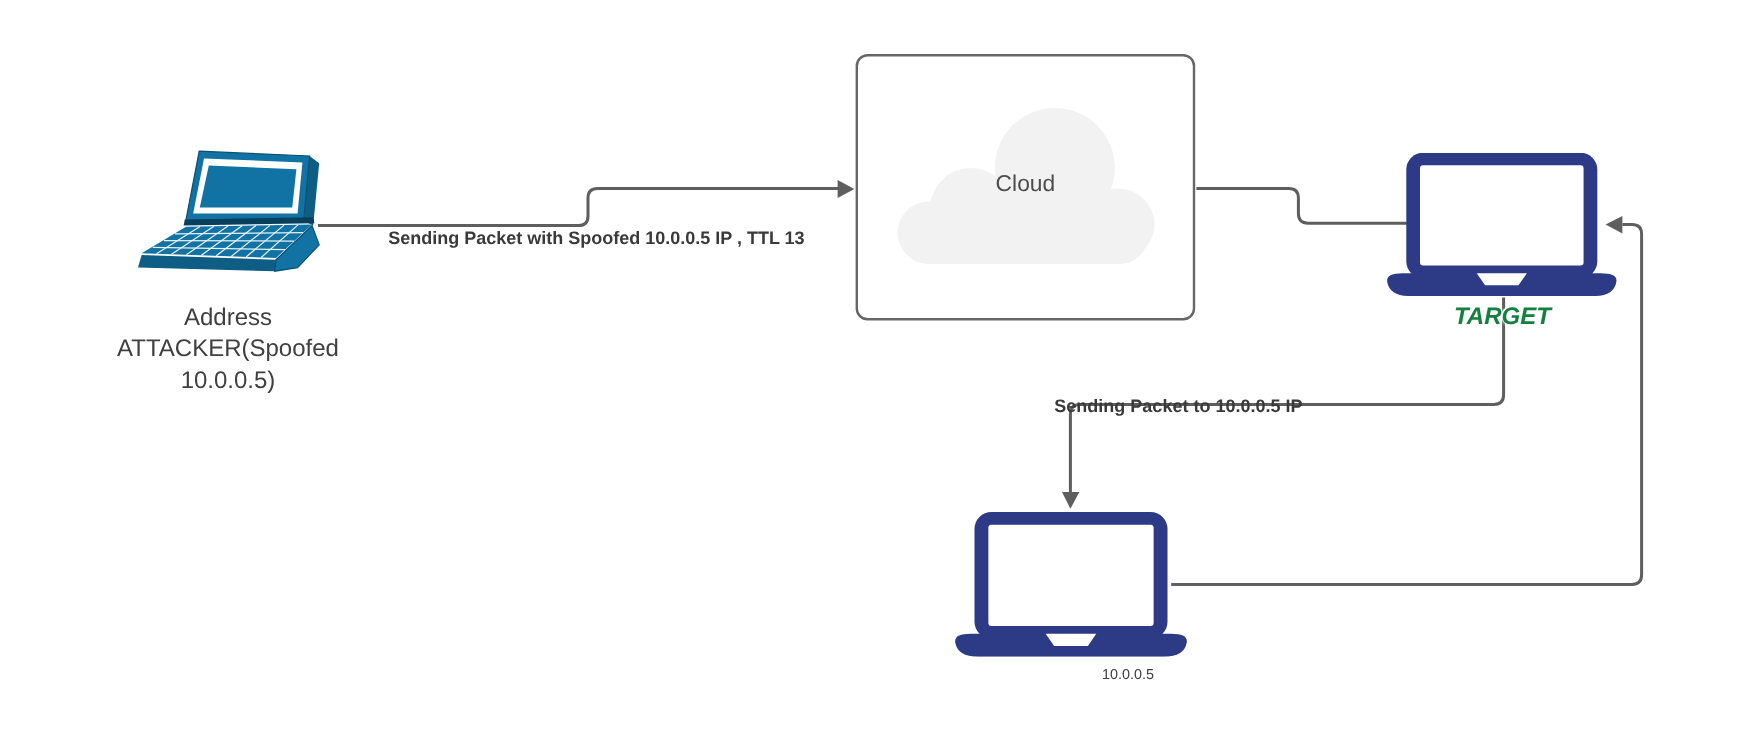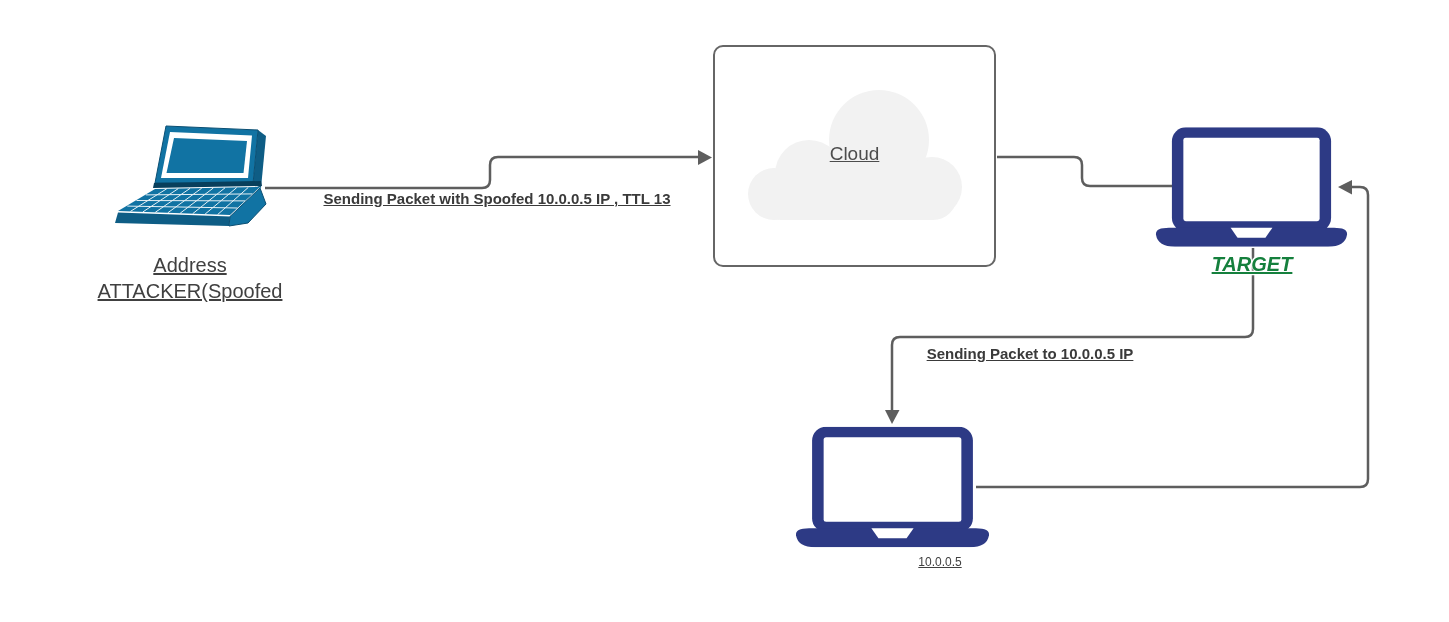--- a/index.html
+++ b/index.html
@@ -2,32 +2,32 @@
 <html><head>
 <meta charset="utf-8">
 <style>
   html,body{margin:0;padding:0;background:#fff;}
   .canvas{
     position:relative;width:1449px;height:622px;background:#ffffff;
     font-family:"Liberation Sans",sans-serif;overflow:hidden;
   }
   .connector-layer{position:absolute;left:0;top:0;width:1449px;height:622px;z-index:1;pointer-events:none;}
   .node{position:absolute;z-index:2;}
-  .label{position:absolute;z-index:3;white-space:nowrap;transform:translateX(-50%);text-align:center;text-decoration:underline;}
+  .label{position:absolute;z-index:3;white-space:nowrap;transform:translateX(-50%);text-align:center;}
   .edge-label{font-weight:bold;font-size:15px;color:#3a3a3a;}
   .node-label{font-size:20px;color:#404040;}
   .attacker-label{left:190px;top:252px;line-height:26px;}
   .attacker-label span{display:block;}
   .target-label{
     left:1252px;top:253px;font-weight:bold;font-style:italic;color:#15803d;
     text-shadow:0 0 2px #fff,0 0 2px #fff,0 0 3px #fff,1px 1px 0 #fff,-1px -1px 0 #fff;
   }
   .realhost-label{left:940px;top:555px;font-size:12px;}
   .edge1-label{left:497px;top:190px;text-align:right;}
-  .edge2-label{left:982px;top:345px;margin-left:48px;}
+  .edge2-label{left:982px;top:330px;}
   .edge3-label{left:1201px;top:479px;}
   .cloud-box{
     left:713px;top:45px;width:279px;height:218px;
     border:2.5px solid #666666;border-radius:10px;background:#fff;
   }
   .cloud-box svg{position:absolute;left:0;top:0;}
   .cloud-label{left:50%;top:96px;font-size:19px;color:#4d4d4d;}
   .attacker-icon{left:110px;top:122px;}
   .target-icon{left:1155px;top:127px;}
   .realhost-icon{left:795px;top:426px;}
@@ -82,20 +82,21 @@
         <line x1="126.7" y1="65.6" x2="95.1" y2="92.1"></line>
         <line x1="138.3" y1="65.4" x2="107.6" y2="92.6"></line>
       </g>
       <polygon points="8,90.5 120,94.5 119,104 5,101" fill="#0e5d85"></polygon>
       <polygon points="120,94.5 150,66 156,82 138,101 119,104" fill="#1173a3" stroke="#0b4f73" stroke-width="1"></polygon>
     </svg>
   </div>
   <div class="label node-label attacker-label">
     <span>Address</span>
     <span>ATTACKER(Spoofed</span>
+    <span>10.0.0.5)</span>
   </div>
 
   <div class="node cloud-box">
     <svg width="279" height="218" viewBox="0 0 279 218">
       <g fill="#f2f2f2">
         <circle cx="164" cy="93" r="50"></circle>
         <circle cx="94" cy="127" r="34"></circle>
         <circle cx="59" cy="147" r="26"></circle>
         <circle cx="217" cy="140" r="30"></circle>
         <rect x="42" y="125" width="200" height="48" rx="24"></rect>

